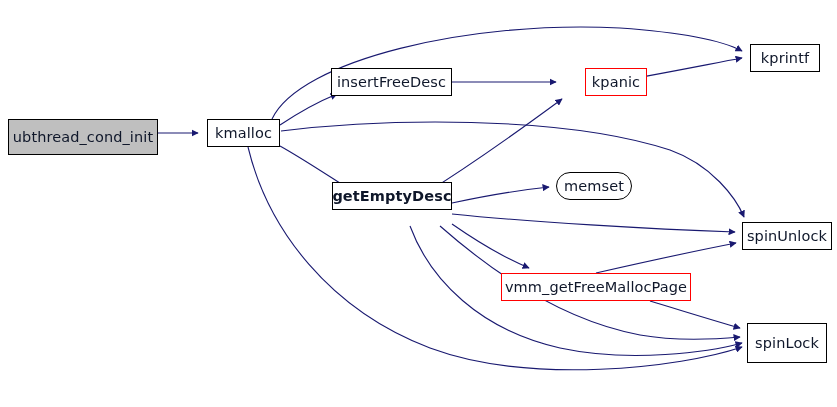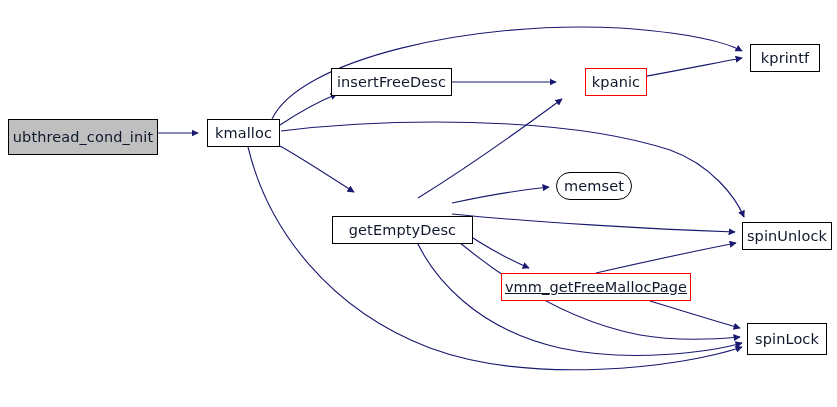--- a/index.html
+++ b/index.html
@@ -91,30 +91,30 @@
       </div>
       <div class="node" style="left: 331px; top: 68px; width: 121px; height: 28px;">
         <span class="node-label">insertFreeDesc</span>
       </div>
       <div class="node external" style="left: 563px; top: 68px; width: 62px; height: 28px; margin-left: 22px;">
         <span class="node-label">kpanic</span>
       </div>
       <div class="node" style="left: 750px; top: 44px; width: 70px; height: 28px;">
         <span class="node-label">kprintf</span>
       </div>
-      <div class="node" style="left: 332px; top: 216px; width: 141px; height: 28px;">
+      <div class="node" style="left: 332px; top: 182px; width: 120px; height: 28px; font-weight: bold;">
         <span class="node-label">getEmptyDesc</span>
       </div>
       <div class="node" style="left: 556px; top: 172px; width: 76px; height: 28px; border-radius: 14px;">
         <span class="node-label">memset</span>
       </div>
       <div class="node" style="left: 742px; top: 222px; width: 90px; height: 28px; align-items: center;">
         <span class="node-label">spinUnlock</span>
       </div>
-      <div class="node external" style="left: 501px; top: 273px; width: 190px; height: 28px; text-decoration: underline;">
+      <div class="node external" style="left: 501px; top: 273px; width: 190px; height: 28px;">
         <span class="node-label">vmm_getFreeMallocPage</span>
       </div>
-      <div class="node" style="left: 747px; top: 323px; width: 80px; height: 32px;">
+      <div class="node" style="left: 747px; top: 323px; width: 80px; height: 40px;">
         <span class="node-label">spinLock</span>
       </div>
     </div>
 
 </div>
 
 </body></html>

